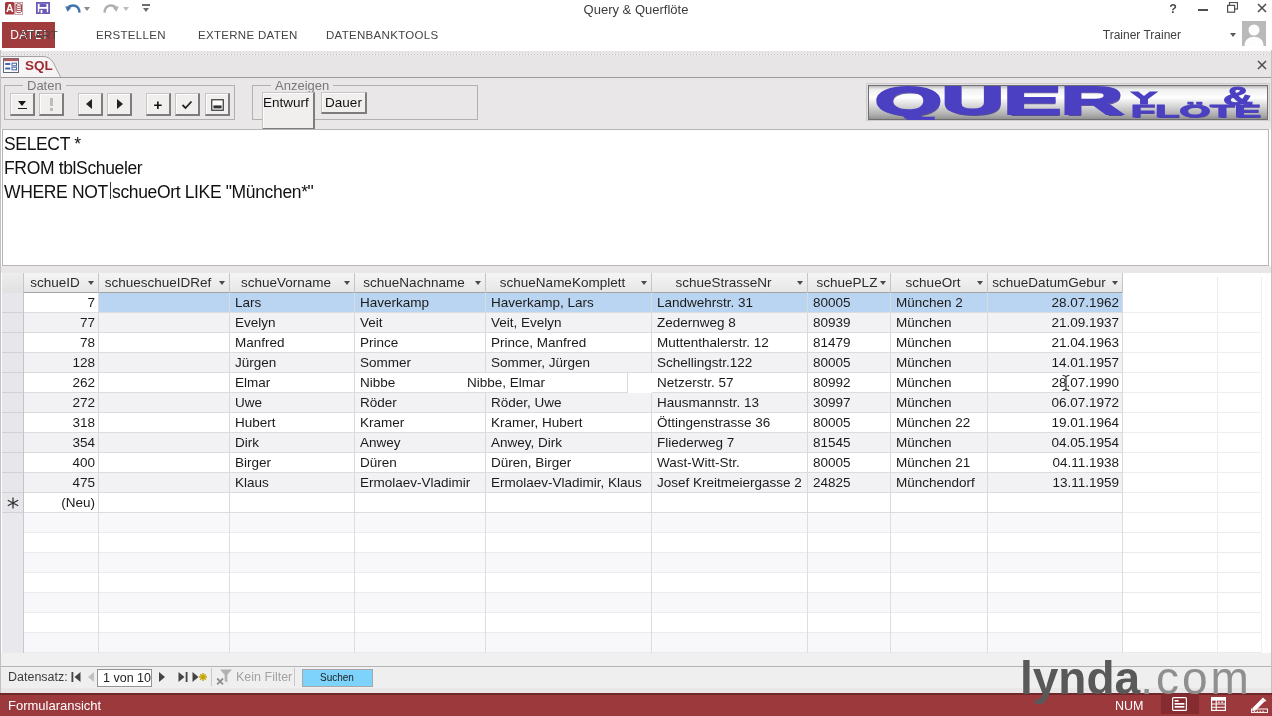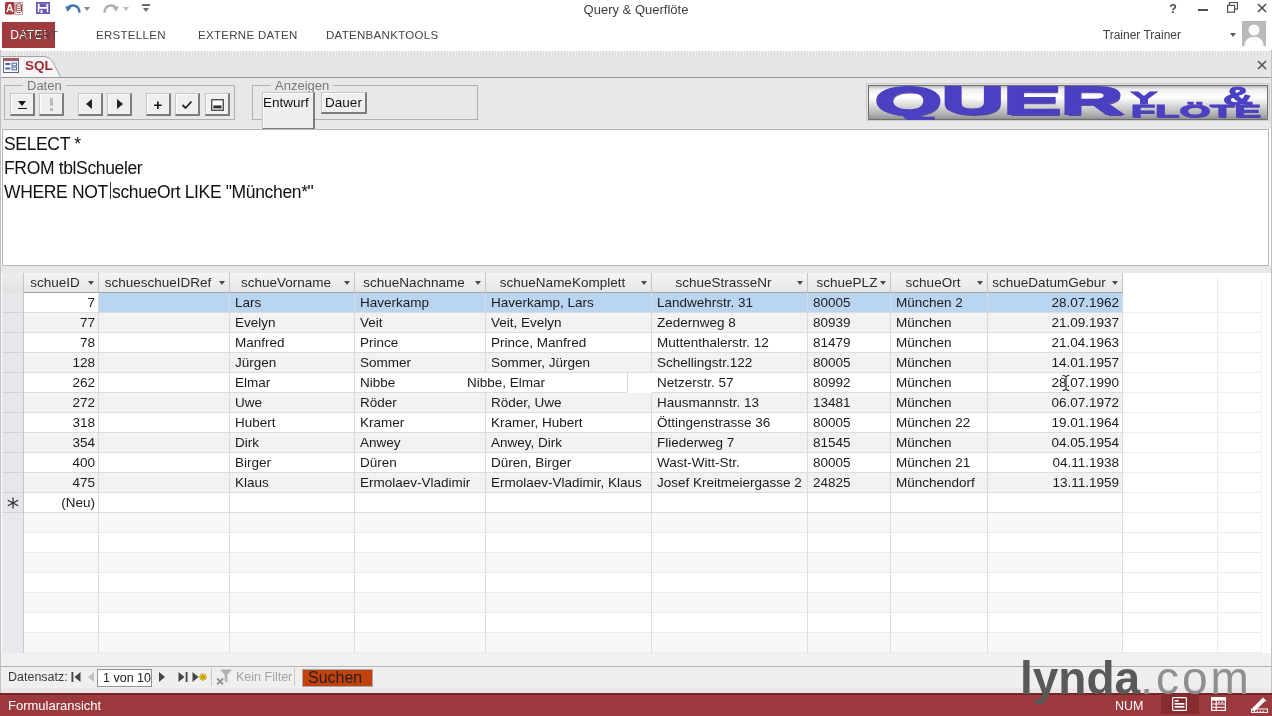--- a/index.html
+++ b/index.html
@@ -237,21 +237,21 @@
 <div class="cell num" style="left:986px;width:135px;background:#ffffff;border-bottom:1px solid #dcdbdd">28.07.1990</div>
 </div>
 <div class="row" style="top:393px">
 <div class="rsel"></div>
 <div class="cell num" style="left:22px;width:75px;background:#f2f1f3;border-bottom:1px solid #dcdbdd">272</div>
 <div class="cell " style="left:97px;width:131px;background:#f2f1f3;border-bottom:1px solid #dcdbdd"></div>
 <div class="cell " style="left:228px;width:125px;background:#f2f1f3;border-bottom:1px solid #dcdbdd">Uwe</div>
 <div class="cell " style="left:353px;width:131px;background:#f2f1f3;border-bottom:1px solid #dcdbdd">Röder</div>
 <div class="cell " style="left:484px;width:166px;background:#f2f1f3;border-bottom:1px solid #dcdbdd">Röder, Uwe</div>
 <div class="cell " style="left:650px;width:156px;background:#f2f1f3;border-bottom:1px solid #dcdbdd">Hausmannstr. 13</div>
-<div class="cell " style="left:806px;width:83px;background:#f2f1f3;border-bottom:1px solid #dcdbdd">13481</div>
+<div class="cell " style="left:806px;width:83px;background:#f2f1f3;border-bottom:1px solid #dcdbdd">30997</div>
 <div class="cell " style="left:889px;width:97px;background:#f2f1f3;border-bottom:1px solid #dcdbdd">München</div>
 <div class="cell num" style="left:986px;width:135px;background:#f2f1f3;border-bottom:1px solid #dcdbdd">06.07.1972</div>
 </div>
 <div class="row" style="top:413px">
 <div class="rsel"></div>
 <div class="cell num" style="left:22px;width:75px;background:#ffffff;border-bottom:1px solid #dcdbdd">318</div>
 <div class="cell " style="left:97px;width:131px;background:#ffffff;border-bottom:1px solid #dcdbdd"></div>
 <div class="cell " style="left:228px;width:125px;background:#ffffff;border-bottom:1px solid #dcdbdd">Hubert</div>
 <div class="cell " style="left:353px;width:131px;background:#ffffff;border-bottom:1px solid #dcdbdd">Kramer</div>
 <div class="cell " style="left:484px;width:166px;background:#ffffff;border-bottom:1px solid #dcdbdd">Kramer, Hubert</div>
@@ -349,21 +349,21 @@
 <path d="M0.5 0 L0.5 10 L6.5 5 Z" fill="#444"></path>
 <path d="M11 1 V9 M7 5 H15 M8.2 2.2 L13.8 7.8 M13.8 2.2 L8.2 7.8" stroke="#c8a400" stroke-width="1.4"></path>
     </svg>
 <div class="navsep" style="left:211px;top:668px"></div>
 <svg class="abs" style="left:216px;top:668px" width="17" height="18" viewBox="0 0 17 18">
 <path d="M4 1.5 L16 1.5 L11.4 6.8 L11.4 14.5 L8.6 13 L8.6 6.8 Z" fill="#b2b1b1"></path>
 <path d="M1.2 10.5 L7 16.3 M7 10.5 L1.2 16.3" stroke="#8f8e8e" stroke-width="1.8"></path>
     </svg>
 <div class="abs" style="left:236px;top:670px;font-size:12.5px;color:#a3a2a2">Kein Filter</div>
 <div class="navsep" style="left:294px;top:668px"></div>
-<div class="abs" style="left:302px;top:669px;width:71px;height:18px;background:#c2410c;border:1px solid #a8a7a8;font-size:16px;color:#222;line-height:16px;padding-left:5px">Suchen</div>
+<div class="abs" style="left:302px;top:669px;width:71px;height:18px;background:#7dd3fc;border:1px solid #a8a7a8;font-size:10px;color:#222;line-height:16px;padding-left:17px">Suchen</div>
 <div class="abs" style="left:0;top:688px;width:1272px;height:5px;background:#e9e7e8"></div>
 <div class="abs" style="left:0;top:693px;width:1272px;height:23px;background:#9c393d;border-top:2px solid #71262a"></div>
 <div class="abs" style="left:8px;top:698px;font-size:13px;color:#fff">Formularansicht</div>
 <div class="abs" style="left:1115px;top:699px;font-size:12.5px;color:#fff">NUM</div>
 <div class="abs" style="left:1161px;top:694px;width:38px;height:20px;background:#862b30"></div>
 <svg class="abs" style="left:1172px;top:697px" width="15" height="14" viewBox="0 0 15 14">
 <rect x="0.6" y="0.6" width="13.8" height="12.8" rx="1" fill="none" stroke="#fff" stroke-width="1.2"></rect>
 <rect x="2.6" y="3" width="4" height="1.6" fill="#fff"></rect>
 <rect x="2.6" y="6" width="9.8" height="1.7" fill="#fff"></rect>
 <rect x="2.6" y="9" width="9.8" height="1.7" fill="#fff"></rect>

